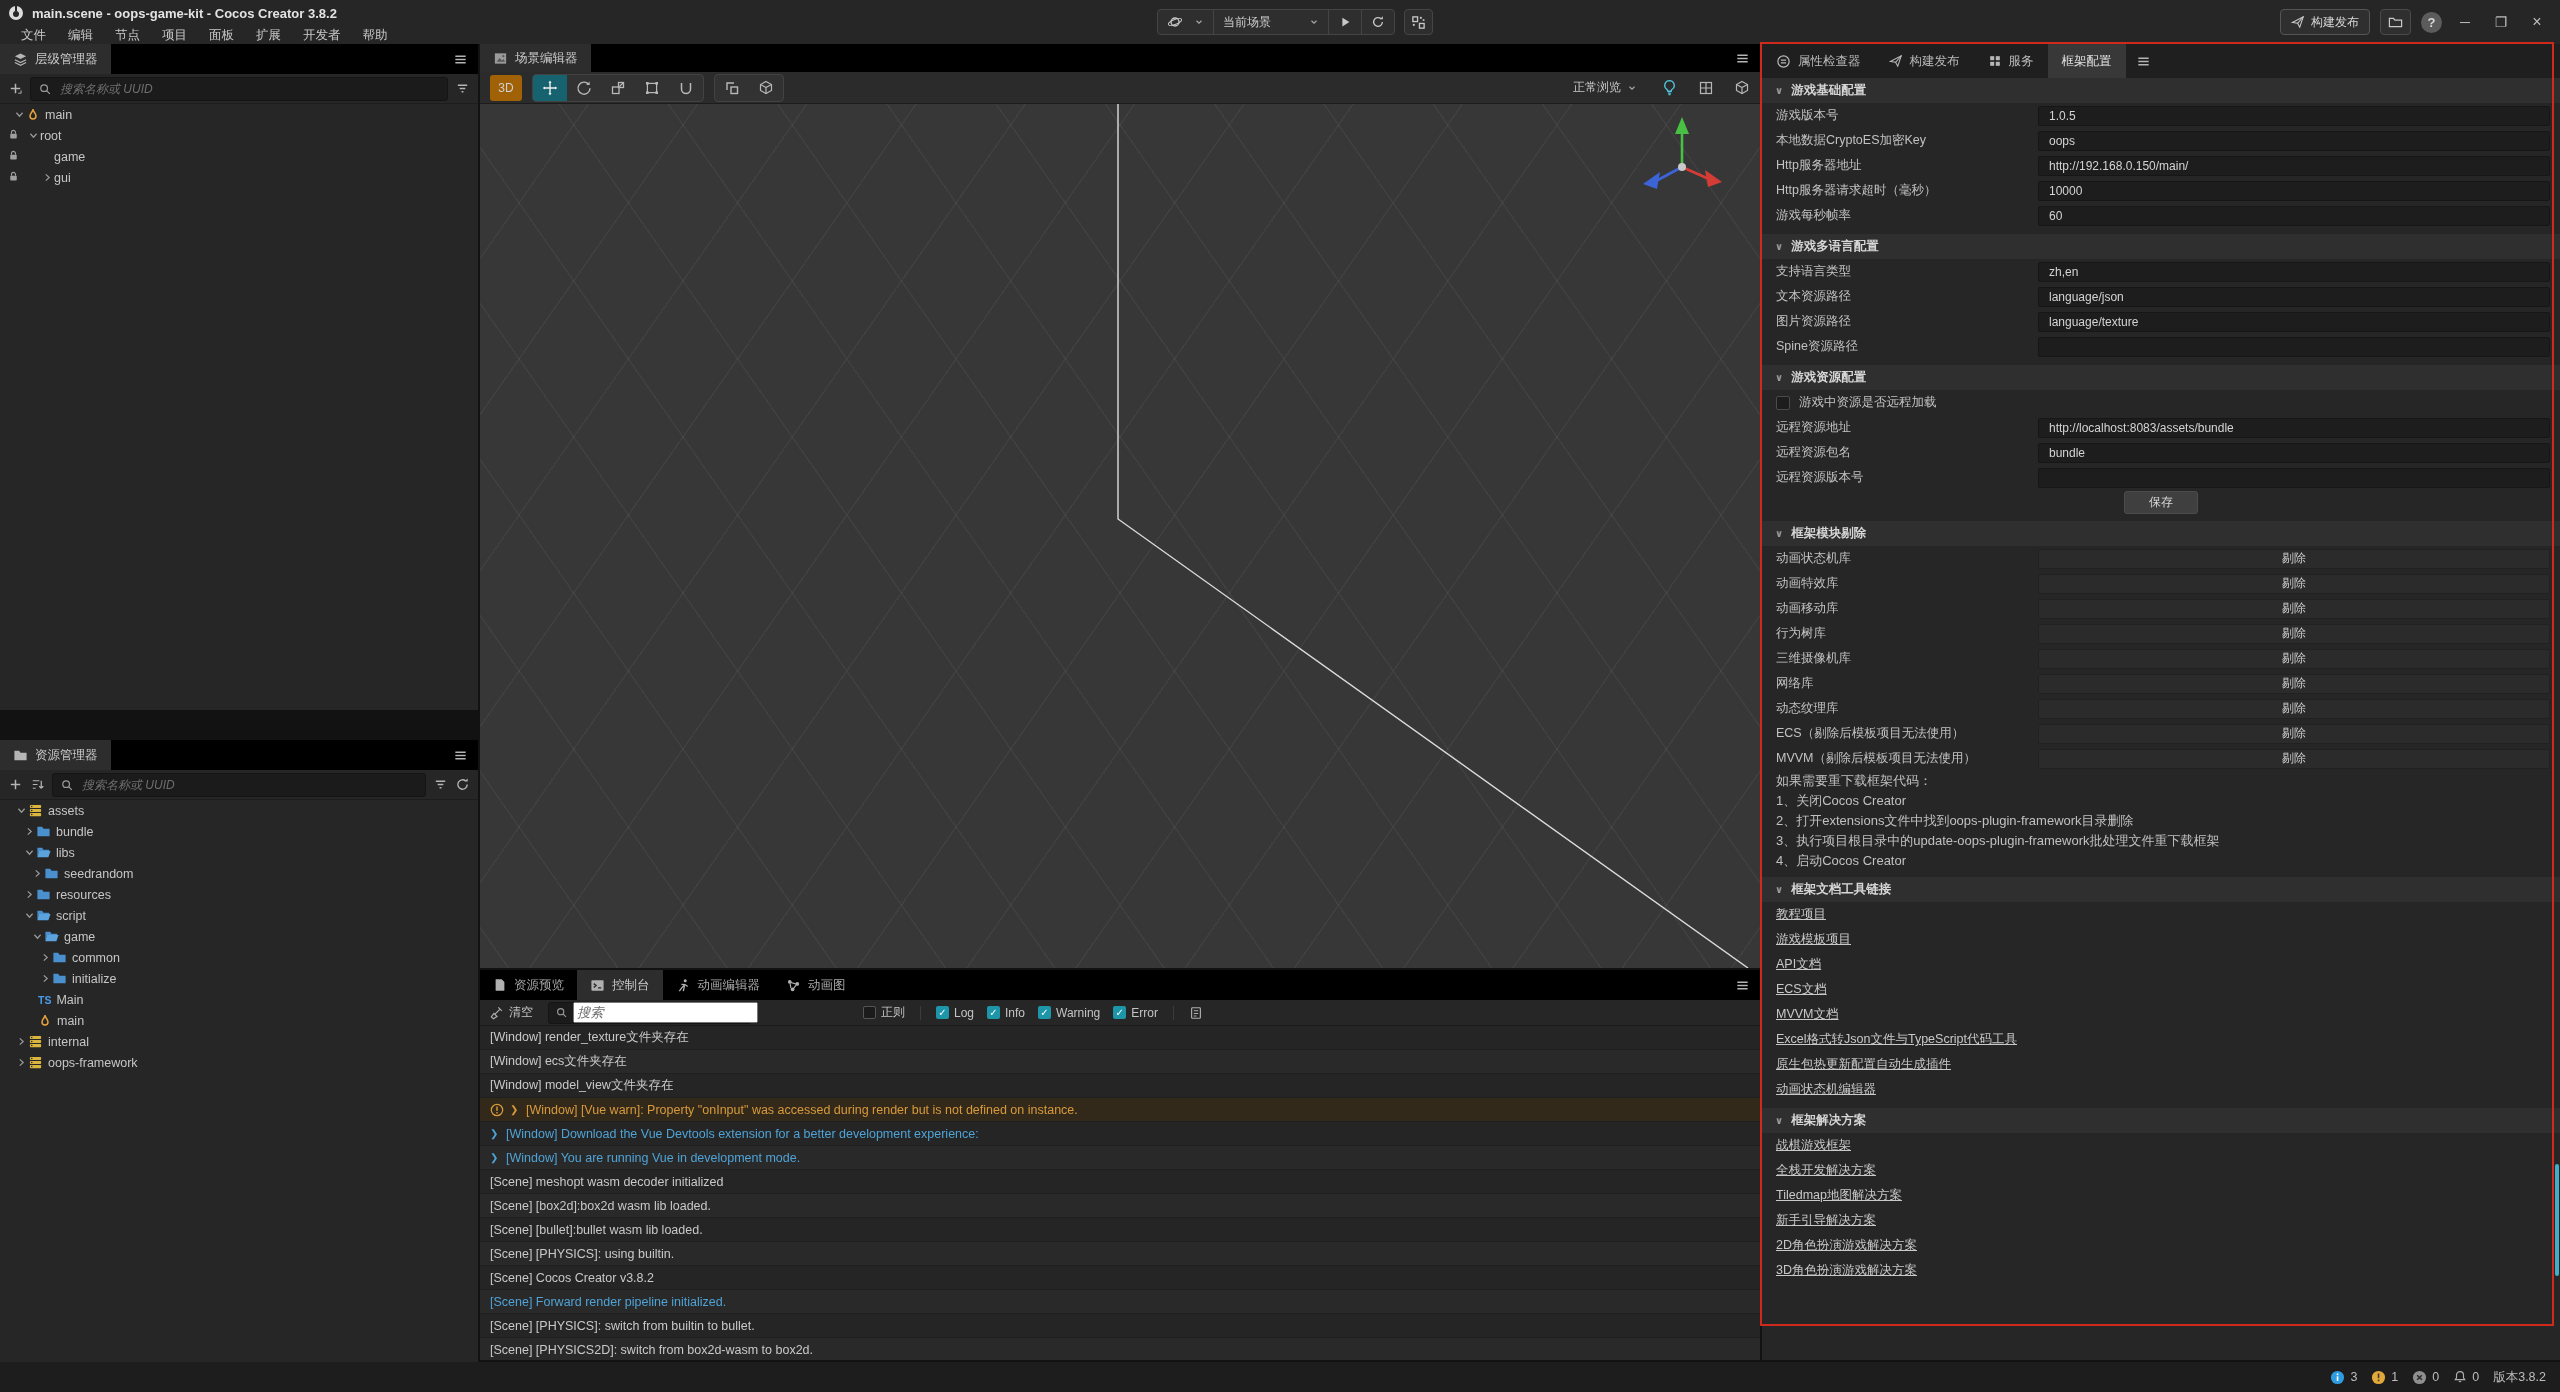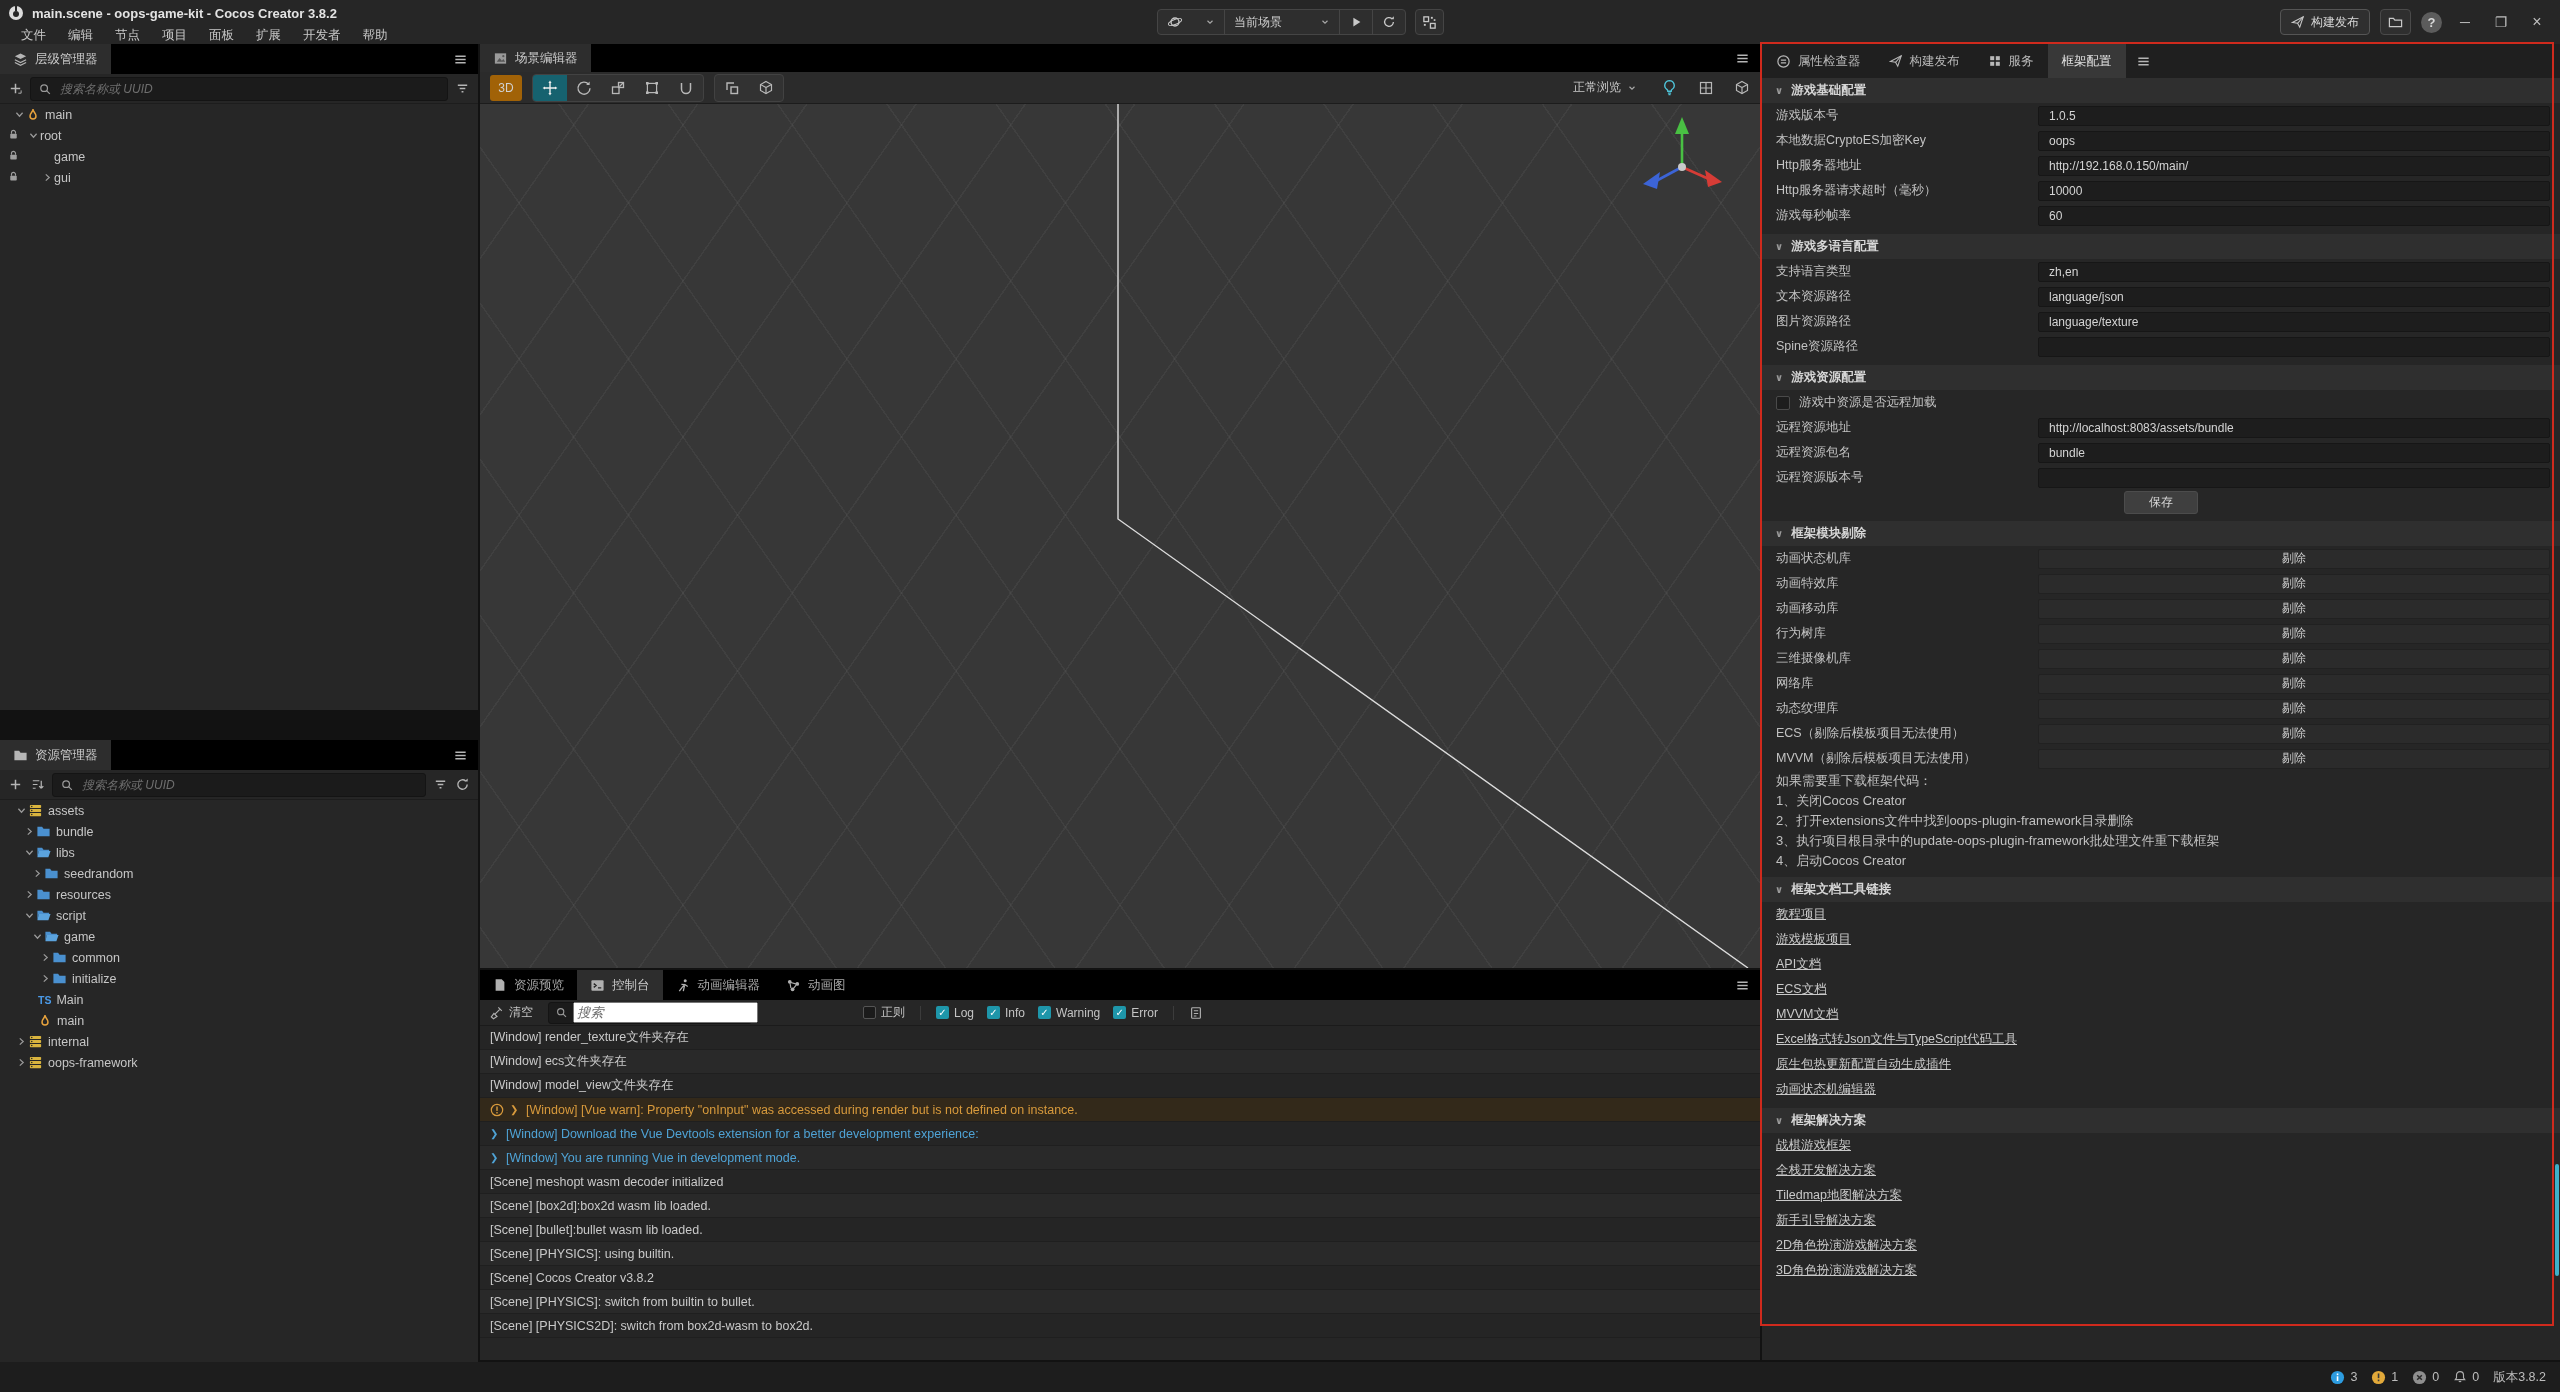--- a/index.html
+++ b/index.html
@@ -12,21 +12,21 @@
 
   
   #titlebar{position:absolute;left:0;top:0;width:2560px;height:26px;background:#262626;
             display:flex;align-items:center;padding-left:8px;box-sizing:border-box;}
   #titlebar .wtitle{font-size:13px;font-weight:bold;color:#e3e3e3;margin-left:8px;white-space:nowrap;}
   #menubar{position:absolute;left:0;top:26px;width:2560px;height:18px;background:#262626;
            display:flex;align-items:center;padding-left:10px;box-sizing:border-box;}
   #menubar .mi{font-size:12.5px;color:#c9c9c9;padding:0 11px;cursor:default;}
   #centerbar{position:absolute;left:1157px;top:9px;height:26px;display:flex;align-items:stretch;}
   .tgroup{display:flex;align-items:stretch;border:1px solid #454545;border-radius:4px;background:#2e2e2e;overflow:hidden;}
-  .tcell{display:flex;align-items:center;gap:22px;padding:0 9px;border-right:1px solid #454545;font-size:12px;color:#cfcfcf;}
+  .tcell{display:flex;align-items:center;gap:11px;padding:0 9px;border-right:1px solid #454545;font-size:12px;color:#cfcfcf;}
   .tcell:last-child{border-right:none;}
   #qrbtn{margin-left:9px;border:1px solid #454545;border-radius:4px;background:#2e2e2e;display:flex;align-items:center;padding:0 6px;}
   #tb-right{position:absolute;right:10px;top:9px;height:26px;display:flex;align-items:center;gap:10px;}
   #build-btn{display:flex;align-items:center;gap:6px;border:1px solid #555;border-radius:4px;background:#2f2f2f;
              height:24px;padding:0 10px;font-size:12px;color:#d5d5d5;}
   .tb-iconbtn{height:24px;border:1px solid #4a4a4a;border-radius:4px;background:#2f2f2f;display:flex;align-items:center;padding:0 7px;}
   #help-btn{width:21px;height:21px;border-radius:50%;background:#5c5c5c;color:#d9d9d9;display:flex;align-items:center;justify-content:center;font-size:13px;font-weight:bold;}
   .winctl{font-size:14px;color:#bdbdbd;width:26px;text-align:center;}
 
   
@@ -795,20 +795,23 @@
       </div>
       <div class="logrow ">
         <span>[Scene] [bullet]:bullet wasm lib loaded.</span>
       </div>
       <div class="logrow ">
         <span>[Scene] [PHYSICS]: using builtin.</span>
       </div>
       <div class="logrow ">
         <span>[Scene] Cocos Creator v3.8.2</span>
       </div>
+      <div class="logrow info">
+        <span>[Scene] Forward render pipeline initialized.</span>
+      </div>
       <div class="logrow ">
         <span>[Scene] [PHYSICS]: switch from builtin to bullet.</span>
       </div>
       <div class="logrow ">
         <span>[Scene] [PHYSICS2D]: switch from box2d-wasm to box2d.</span>
       </div>
     </div>
 </div>
 
 <div class="panel" id="inspector" style="left:1762px;top:44px;width:798px;height:1316px;">

